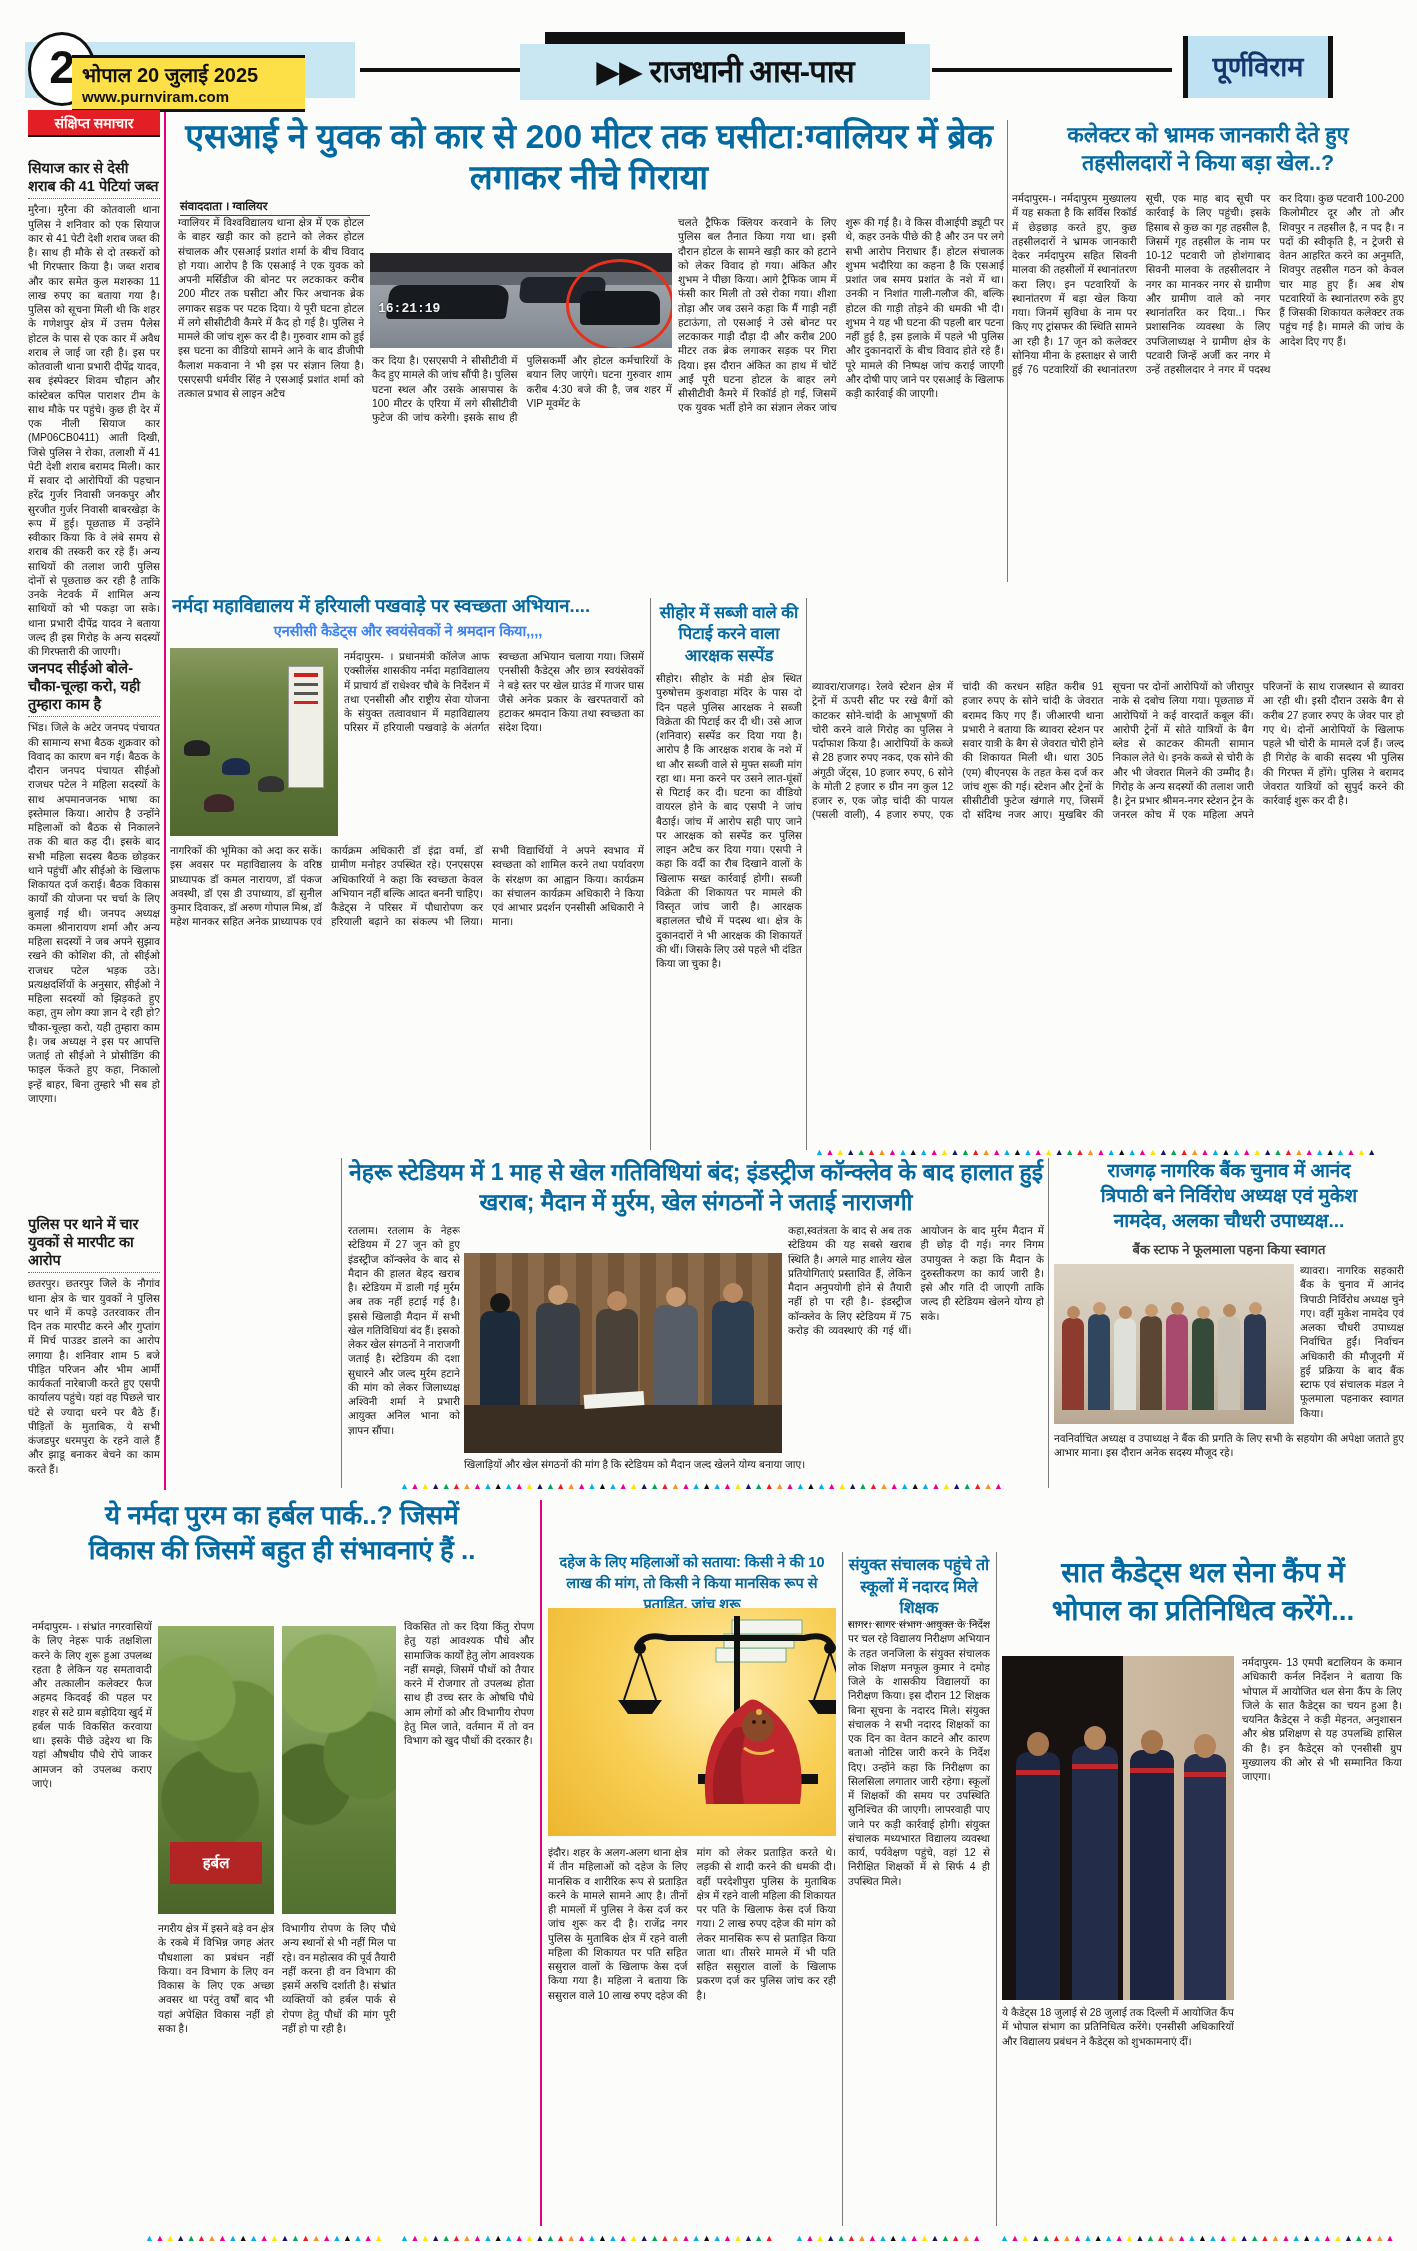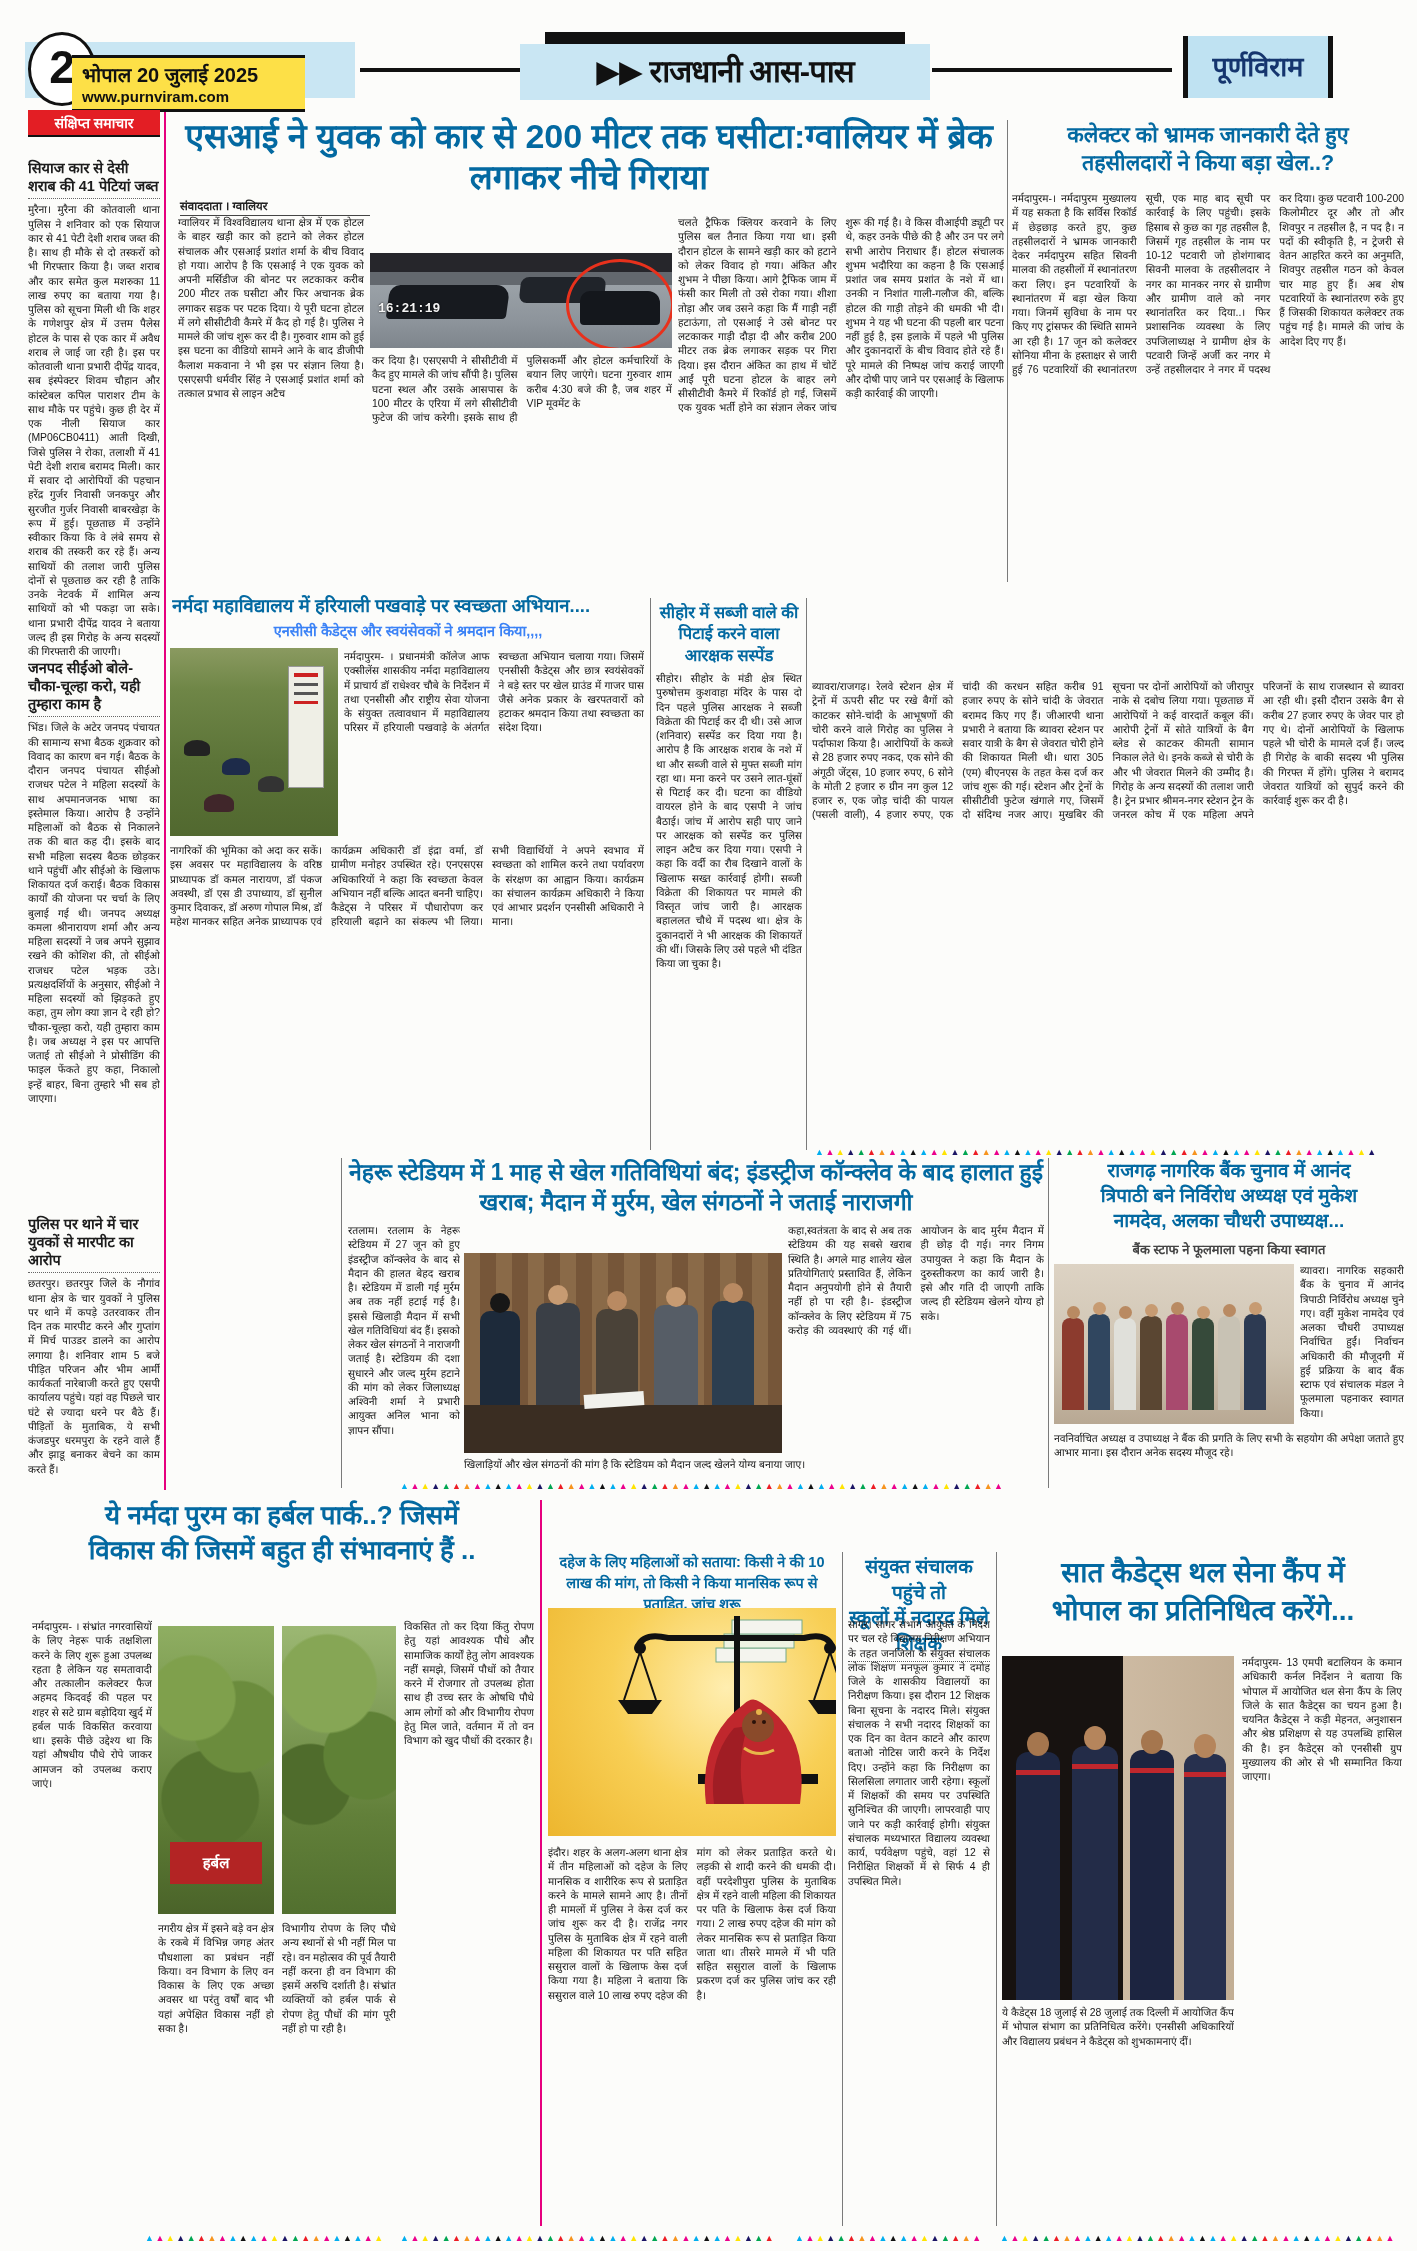--- a/index.html
+++ b/index.html
@@ -204,21 +204,21 @@
       <circle cx="210" cy="118" r="16" fill="#8a4a2a"></circle>
       <circle cx="206" cy="114" r="2" fill="#2a120a"></circle>
         <circle cx="216" cy="114" r="2" fill="#2a120a"></circle>
       <circle cx="211" cy="104" r="3" fill="#e8b64a"></circle>
       <path d="M196 140 q14 10 30 2" stroke="#e8b64a" stroke-width="3" fill="none"></path>
     </svg>
   </div>
   <div class="abs bt c2" style="left:548px;top:1846px;width:288px;height:380px;">इंदौर। शहर के अलग-अलग थाना क्षेत्र में तीन महिलाओं को दहेज के लिए मानसिक व शारीरिक रूप से प्रताड़ित करने के मामले सामने आए है। तीनों ही मामलों में पुलिस ने केस दर्ज कर जांच शुरू कर दी है। राजेंद्र नगर पुलिस के मुताबिक क्षेत्र में रहने वाली महिला की शिकायत पर पति सहित ससुराल वालों के खिलाफ केस दर्ज किया गया है। महिला ने बताया कि ससुराल वाले 10 लाख रुपए दहेज की मांग को लेकर प्रताड़ित करते थे। लड़की से शादी करने की धमकी दी। वहीं परदेशीपुरा पुलिस के मुताबिक क्षेत्र में रहने वाली महिला की शिकायत पर पति के खिलाफ केस दर्ज किया गया। 2 लाख रुपए दहेज की मांग को लेकर मानसिक रूप से प्रताड़ित किया जाता था। तीसरे मामले में भी पति सहित ससुराल वालों के खिलाफ प्रकरण दर्ज कर पुलिस जांच कर रही है।</div>
 
   <div class="abs vgray" style="left:842px;top:1552px;height:674px;"></div>
-  <div class="abs hl center dotted" style="left:848px;top:1554px;width:142px;font-size:19px;line-height:1.35;padding-bottom:4px;">
+  <div class="abs hl center dotted" style="left:848px;top:1554px;width:142px;font-size:16px;line-height:1.35;padding-bottom:4px;">
     <div>संयुक्त संचालक पहुंचे तो</div>
     <div>स्कूलों में नदारद मिले शिक्षक</div>
   </div>
   <div class="abs bt" style="left:848px;top:1618px;width:142px;height:608px;">सागर। सागर संभाग आयुक्त के निर्देश पर चल रहे विद्यालय निरीक्षण अभियान के तहत जनजिला के संयुक्त संचालक लोक शिक्षण मनफूल कुमार ने दमोह जिले के शासकीय विद्यालयों का निरीक्षण किया। इस दौरान 12 शिक्षक बिना सूचना के नदारद मिले। संयुक्त संचालक ने सभी नदारद शिक्षकों का एक दिन का वेतन काटने और कारण बताओ नोटिस जारी करने के निर्देश दिए। उन्होंने कहा कि निरीक्षण का सिलसिला लगातार जारी रहेगा। स्कूलों में शिक्षकों की समय पर उपस्थिति सुनिश्चित की जाएगी। लापरवाही पाए जाने पर कड़ी कार्रवाई होगी। संयुक्त संचालक मध्यभारत विद्यालय व्यवस्था कार्य, पर्यवेक्षण पहुंचे, वहां 12 से निरीक्षित शिक्षकों में से सिर्फ 4 ही उपस्थित मिले।</div>
 
   <div class="abs vgray" style="left:996px;top:1552px;height:674px;"></div>
   <div class="abs hl center" style="left:1002px;top:1554px;width:402px;font-size:28px;line-height:1.35;">
     <div>सात कैडेट्स थल सेना कैंप में</div>
     <div>भोपाल का प्रतिनिधित्व करेंगे...</div>
   </div>

